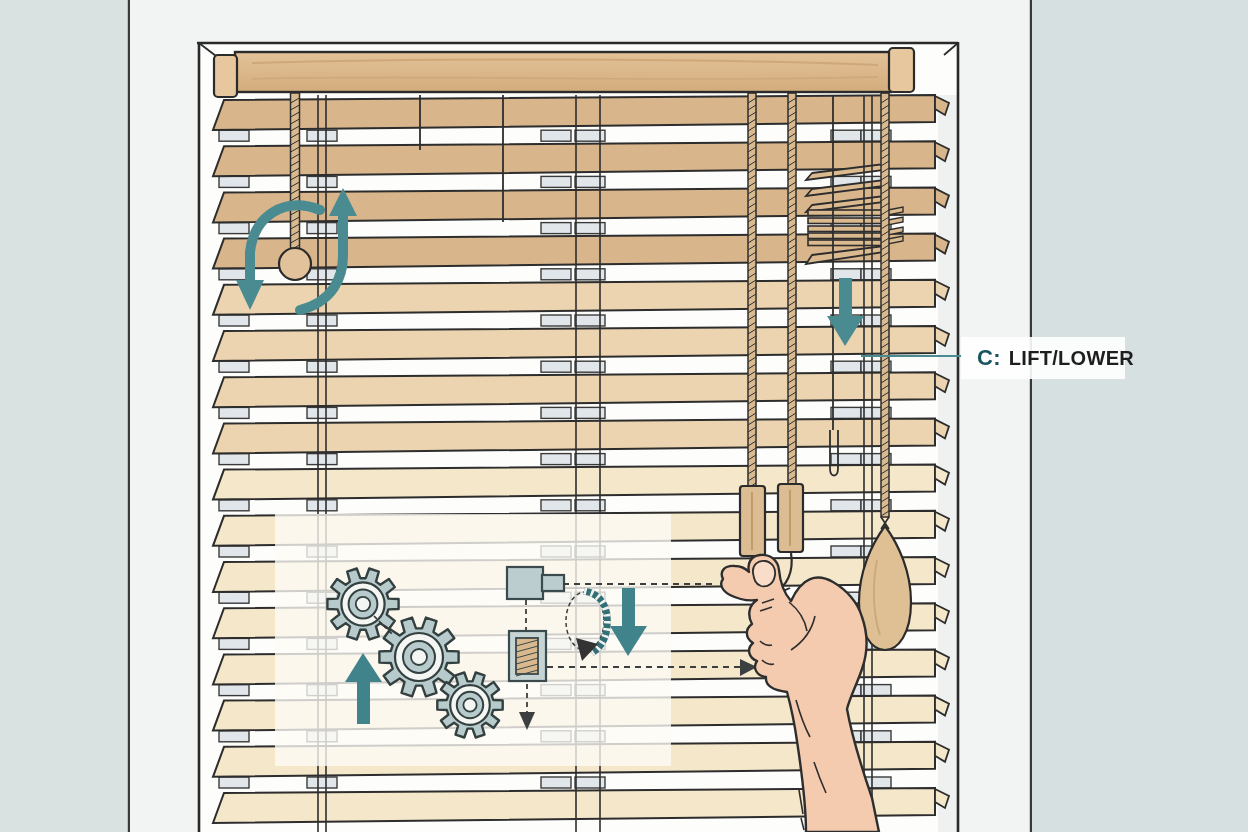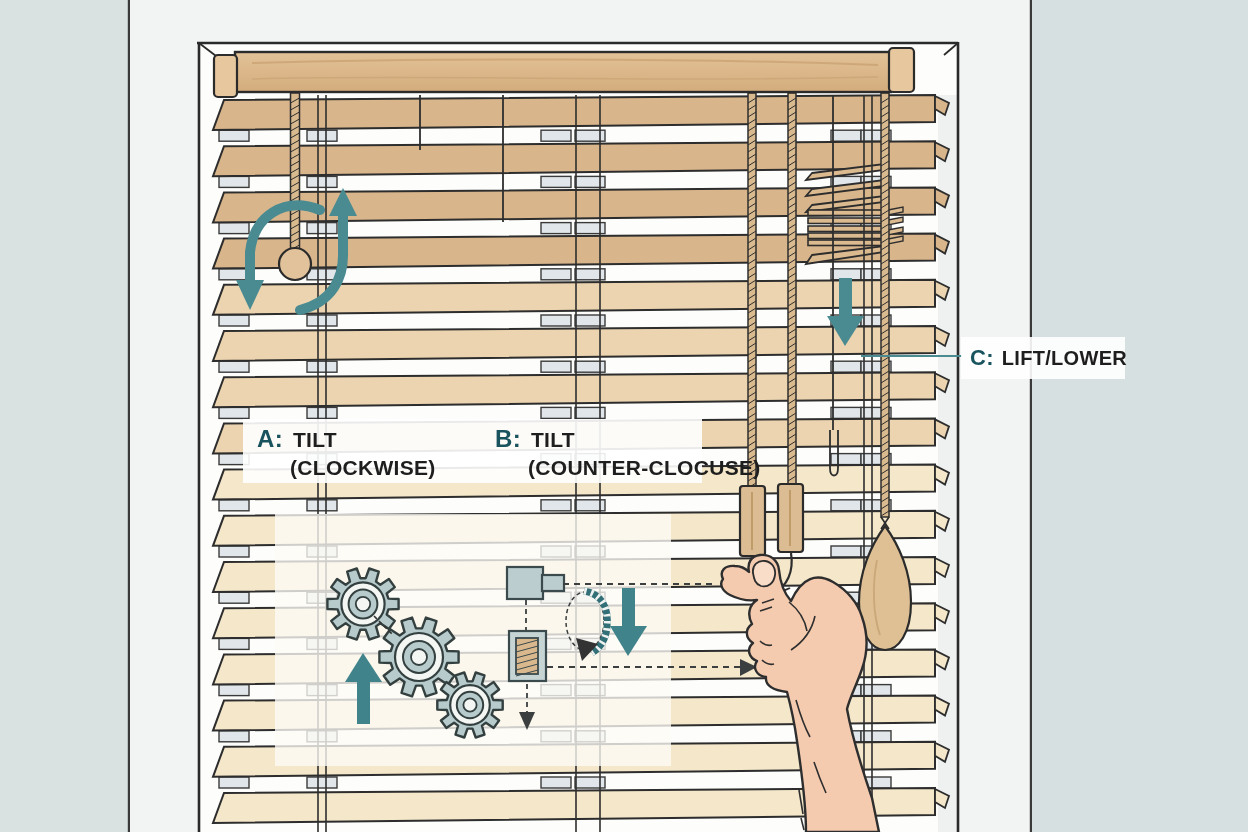--- a/index.html
+++ b/index.html
@@ -7,21 +7,21 @@
          background:#f2f4f3;font-family:"Liberation Sans",sans-serif;}
   svg{position:absolute;left:0;top:0;}
   .callout{position:absolute;background:rgba(255,255,255,0.9);}
   #label-ab{left:243px;top:419px;width:459px;height:64px;}
   .col{position:absolute;top:6px;}
   .col-a{left:14px;} .col-b{left:252px;}
   .row1{font-size:21px;font-weight:bold;color:#1e1e1e;letter-spacing:.3px;white-space:nowrap;}
   .key{font-size:24px;color:#19535e;margin-right:10px;}
   .row2{font-size:21px;font-weight:bold;color:#1e1e1e;margin-left:33px;margin-top:3px;letter-spacing:.3px;white-space:nowrap;}
   #label-c{left:961px;top:337px;width:164px;height:42px;display:flex;align-items:center;
-           padding-left:9px;box-sizing:border-box;}
+           padding-left:16px;box-sizing:border-box;}
   #label-c .row1{font-size:20px;}
   #label-c .key{font-size:22px;margin-right:8px;}
 </style>
 </head>
 <body>
 
 <div class="stage">
 <svg id="art" width="1248" height="832" viewBox="0 0 1248 832">
   <defs>
     <linearGradient id="woodrail" x1="0" y1="0" x2="0" y2="1">
@@ -525,26 +525,16 @@
       <path d="M 760,641 C 764,645 768,646 772,645"></path>
       <path d="M 762,660 C 766,664 770,665 774,664"></path>
       <path d="M 796,700 C 800,714 804,726 810,737"></path>
       <path d="M 814,762 C 818,774 822,784 826,793"></path>
       <path d="M 799,790 L 803,814"></path>
           <path d="M 801,818 L 804,830"></path>
     </g>
   </g>
 </svg>
 
-<div id="label-ab" class="callout">
-  <div class="col col-a">
-    <div class="row1"><span class="key">A:</span><span>TILT</span></div>
-    <div class="row2">(CLOCKWISE)</div>
-  </div>
-  <div class="col col-b">
-    <div class="row1"><span class="key">B:</span><span>TILT</span></div>
-    <div class="row2">(COUNTER-CLOCUSE)</div>
-  </div>
-</div>
 <div id="label-c" class="callout">
   <div class="row1"><span class="key">C:</span><span>LIFT/LOWER</span></div>
 </div>
 </div>
 
 </body></html>

